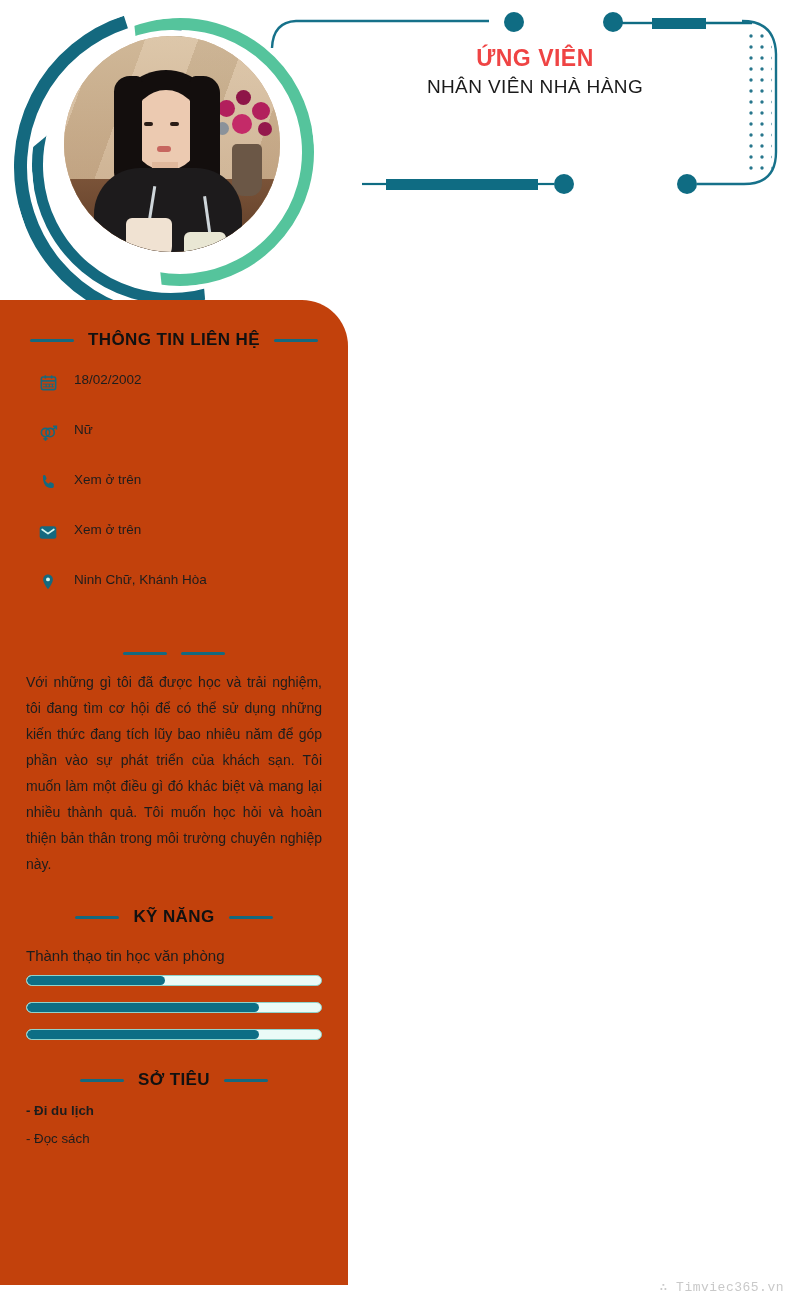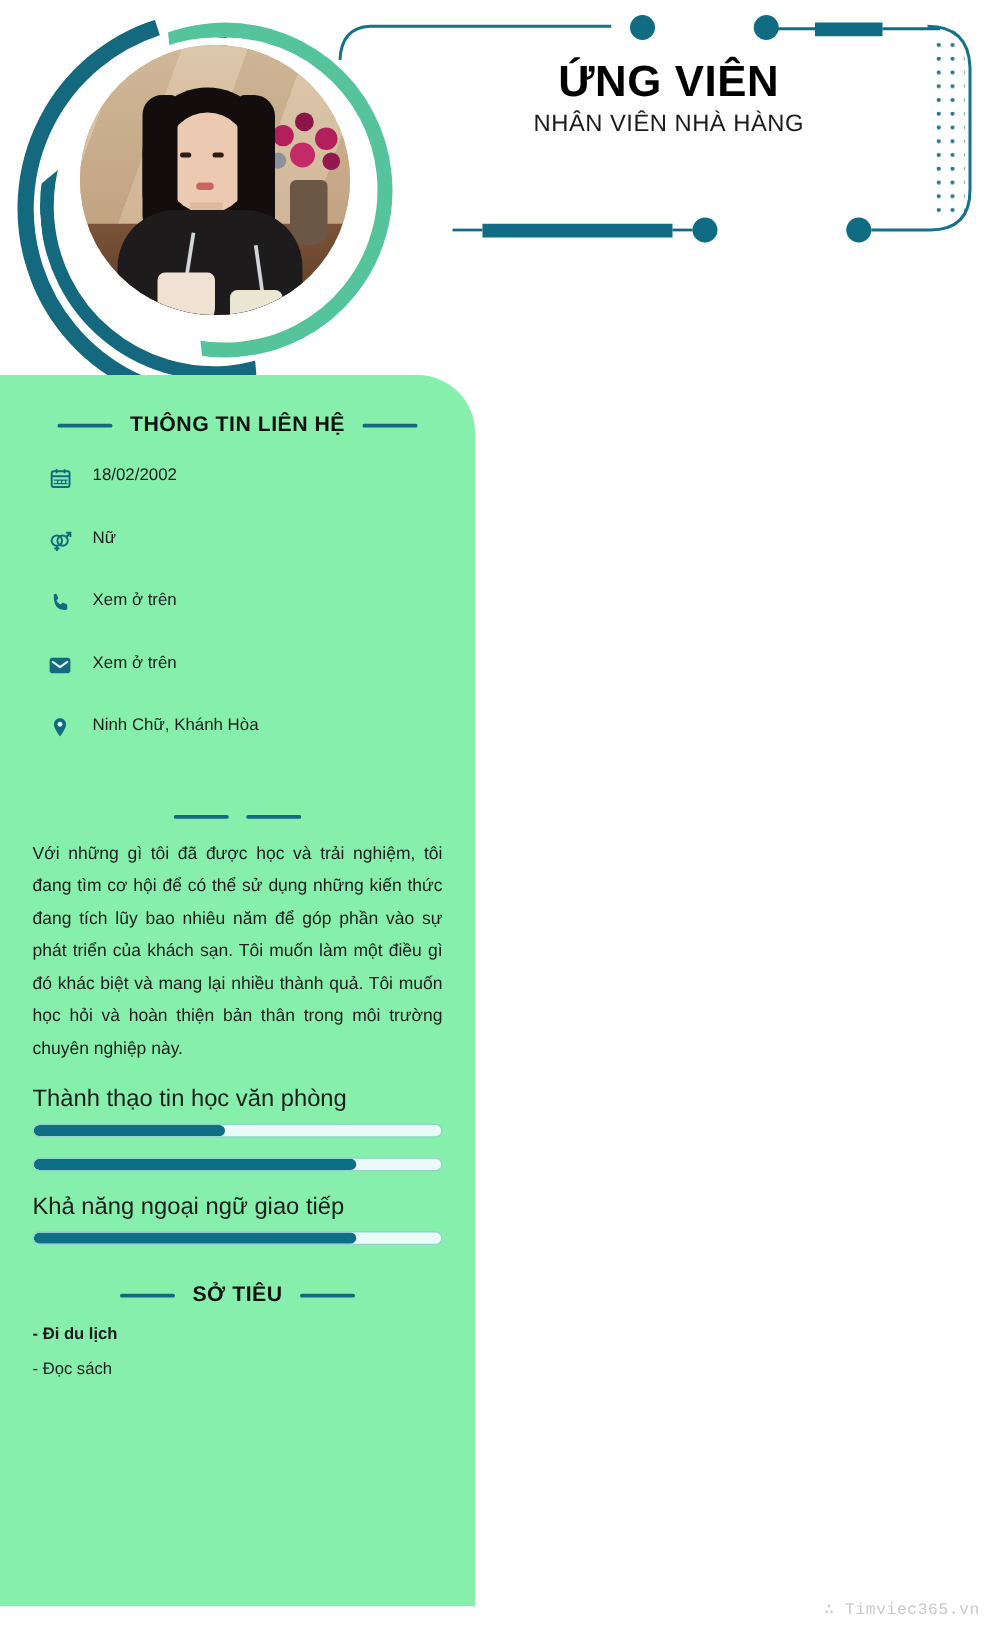--- a/index.html
+++ b/index.html
@@ -70,42 +70,42 @@
   .ph-vase{position:absolute;left:168px;top:108px;width:30px;height:52px;border-radius:5px 5px 12px 12px;background:#6b5746;}
   .ph-cup1{position:absolute;left:62px;top:182px;width:46px;height:46px;border-radius:6px 6px 18px 18px;background:#f0e2d2;}
   .ph-cup2{position:absolute;left:120px;top:196px;width:42px;height:34px;border-radius:6px 6px 14px 14px;background:#e9e7d4;}
   .ph-straw1{position:absolute;left:86px;top:150px;width:3px;height:42px;background:#cfd6da;transform:rotate(9deg);}
   .ph-straw2{position:absolute;left:142px;top:160px;width:3px;height:42px;background:#cfd6da;transform:rotate(-8deg);}
 
   
   .hdec{position:absolute;left:0;top:0;width:800px;height:300px;pointer-events:none;}
 
   .title-wrap{position:absolute;left:330px;top:46px;width:410px;text-align:center;}
-  .title-main{font-size:35px;font-weight:bold;letter-spacing:.5px;color:#000000;line-height:1.12;}
+  .title-main{font-size:23px;font-weight:bold;letter-spacing:.5px;color:#ef4444;line-height:1.12;}
   .title-sub{font-size:19px;color:#1a1a1a;letter-spacing:.4px;margin-top:4px;}
 
   
   .sidebar{
-    position:absolute;left:0;top:300px;width:380px;height:985px;
-    background:#86efac;border-top-right-radius:46px;
+    position:absolute;left:0;top:300px;width:348px;height:985px;
+    background:#c2410c;border-top-right-radius:46px;
   }
   .sec{margin:0 26px;}
   .sec-head{display:flex;align-items:center;justify-content:center;gap:14px;margin-top:30px;}
   .sec-line{height:3px;background:#14697f;flex:0 0 auto;width:44px;border-radius:2px;}
   .sec-title{font-size:17px;font-weight:bold;color:#111;letter-spacing:.4px;white-space:nowrap;}
 
   .contact-list{margin-top:22px;}
   .c-row{display:flex;gap:16px;height:50px;padding-left:12px;}
   .c-ico{width:20px;height:20px;flex:0 0 20px;display:flex;align-items:center;justify-content:center;color:#14697f;}
   .c-txt{font-size:13.5px;color:#1d1d1d;}
 
   .objective{margin-top:14px;font-size:14px;line-height:26px;color:#1d1d1d;text-align:justify;}
 
   .skill{margin-top:16px;}
-  .skill-name{font-size:19px;color:#1d1d1d;line-height:25px;}
+  .skill-name{font-size:15px;color:#1d1d1d;line-height:25px;}
   .bar{margin-top:7px;height:11px;border-radius:6px;background:#eafbf7;border:1px solid #8fd3cb;box-sizing:border-box;overflow:hidden;}
   .bar-fill{height:100%;background:#0d6e85;border-radius:6px;}
 
   .hobby{font-size:13.3px;color:#1d1d1d;line-height:26px;margin-top:2px;}
   .hobby.first{margin-top:8px;font-weight:bold;}
 
   .footer{position:absolute;right:16px;bottom:16px;font-family:"Liberation Mono","DejaVu Sans Mono",monospace;
     font-size:13px;color:#c9c9c9;letter-spacing:.5px;}
 </style>
 </head>
@@ -253,36 +253,40 @@
 
   <div class="sec">
     <div class="sec-head">
       <span class="sec-line"></span>
       <span class="sec-line"></span>
     </div>
     <p class="objective">Với những gì tôi đã được học và trải nghiệm, tôi đang tìm cơ hội để có thể sử dụng những kiến thức đang tích lũy bao nhiêu năm để góp phần vào sự phát triển của khách sạn. Tôi muốn làm một điều gì đó khác biệt và mang lại nhiều thành quả. Tôi muốn học hỏi và hoàn thiện bản thân trong môi trường chuyên nghiệp này.</p>
   </div>
 
   <div class="sec">
+    <div class="sec-head">
+      <span class="sec-line"></span>
+      <span class="sec-title">KỸ NĂNG</span>
+      <span class="sec-line"></span>
+    </div>
 
     <div class="skill">
       <div class="skill-name">Thành thạo tin học văn phòng</div>
       <div class="bar">
         <div class="bar-fill" style="width: 47%;"></div>
       </div>
     </div>
 
     <div class="skill">
       <div class="bar">
         <div class="bar-fill" style="width: 79%;"></div>
       </div>
     </div>
 
     <div class="skill">
-      <div class="skill-name">Khả năng ngoại ngữ giao tiếp</div>
       <div class="bar">
         <div class="bar-fill" style="width: 79%;"></div>
       </div>
     </div>
   </div>
 
   <div class="sec">
     <div class="sec-head">
       <span class="sec-line"></span>
       <span class="sec-title">SỞ TIÊU</span>

